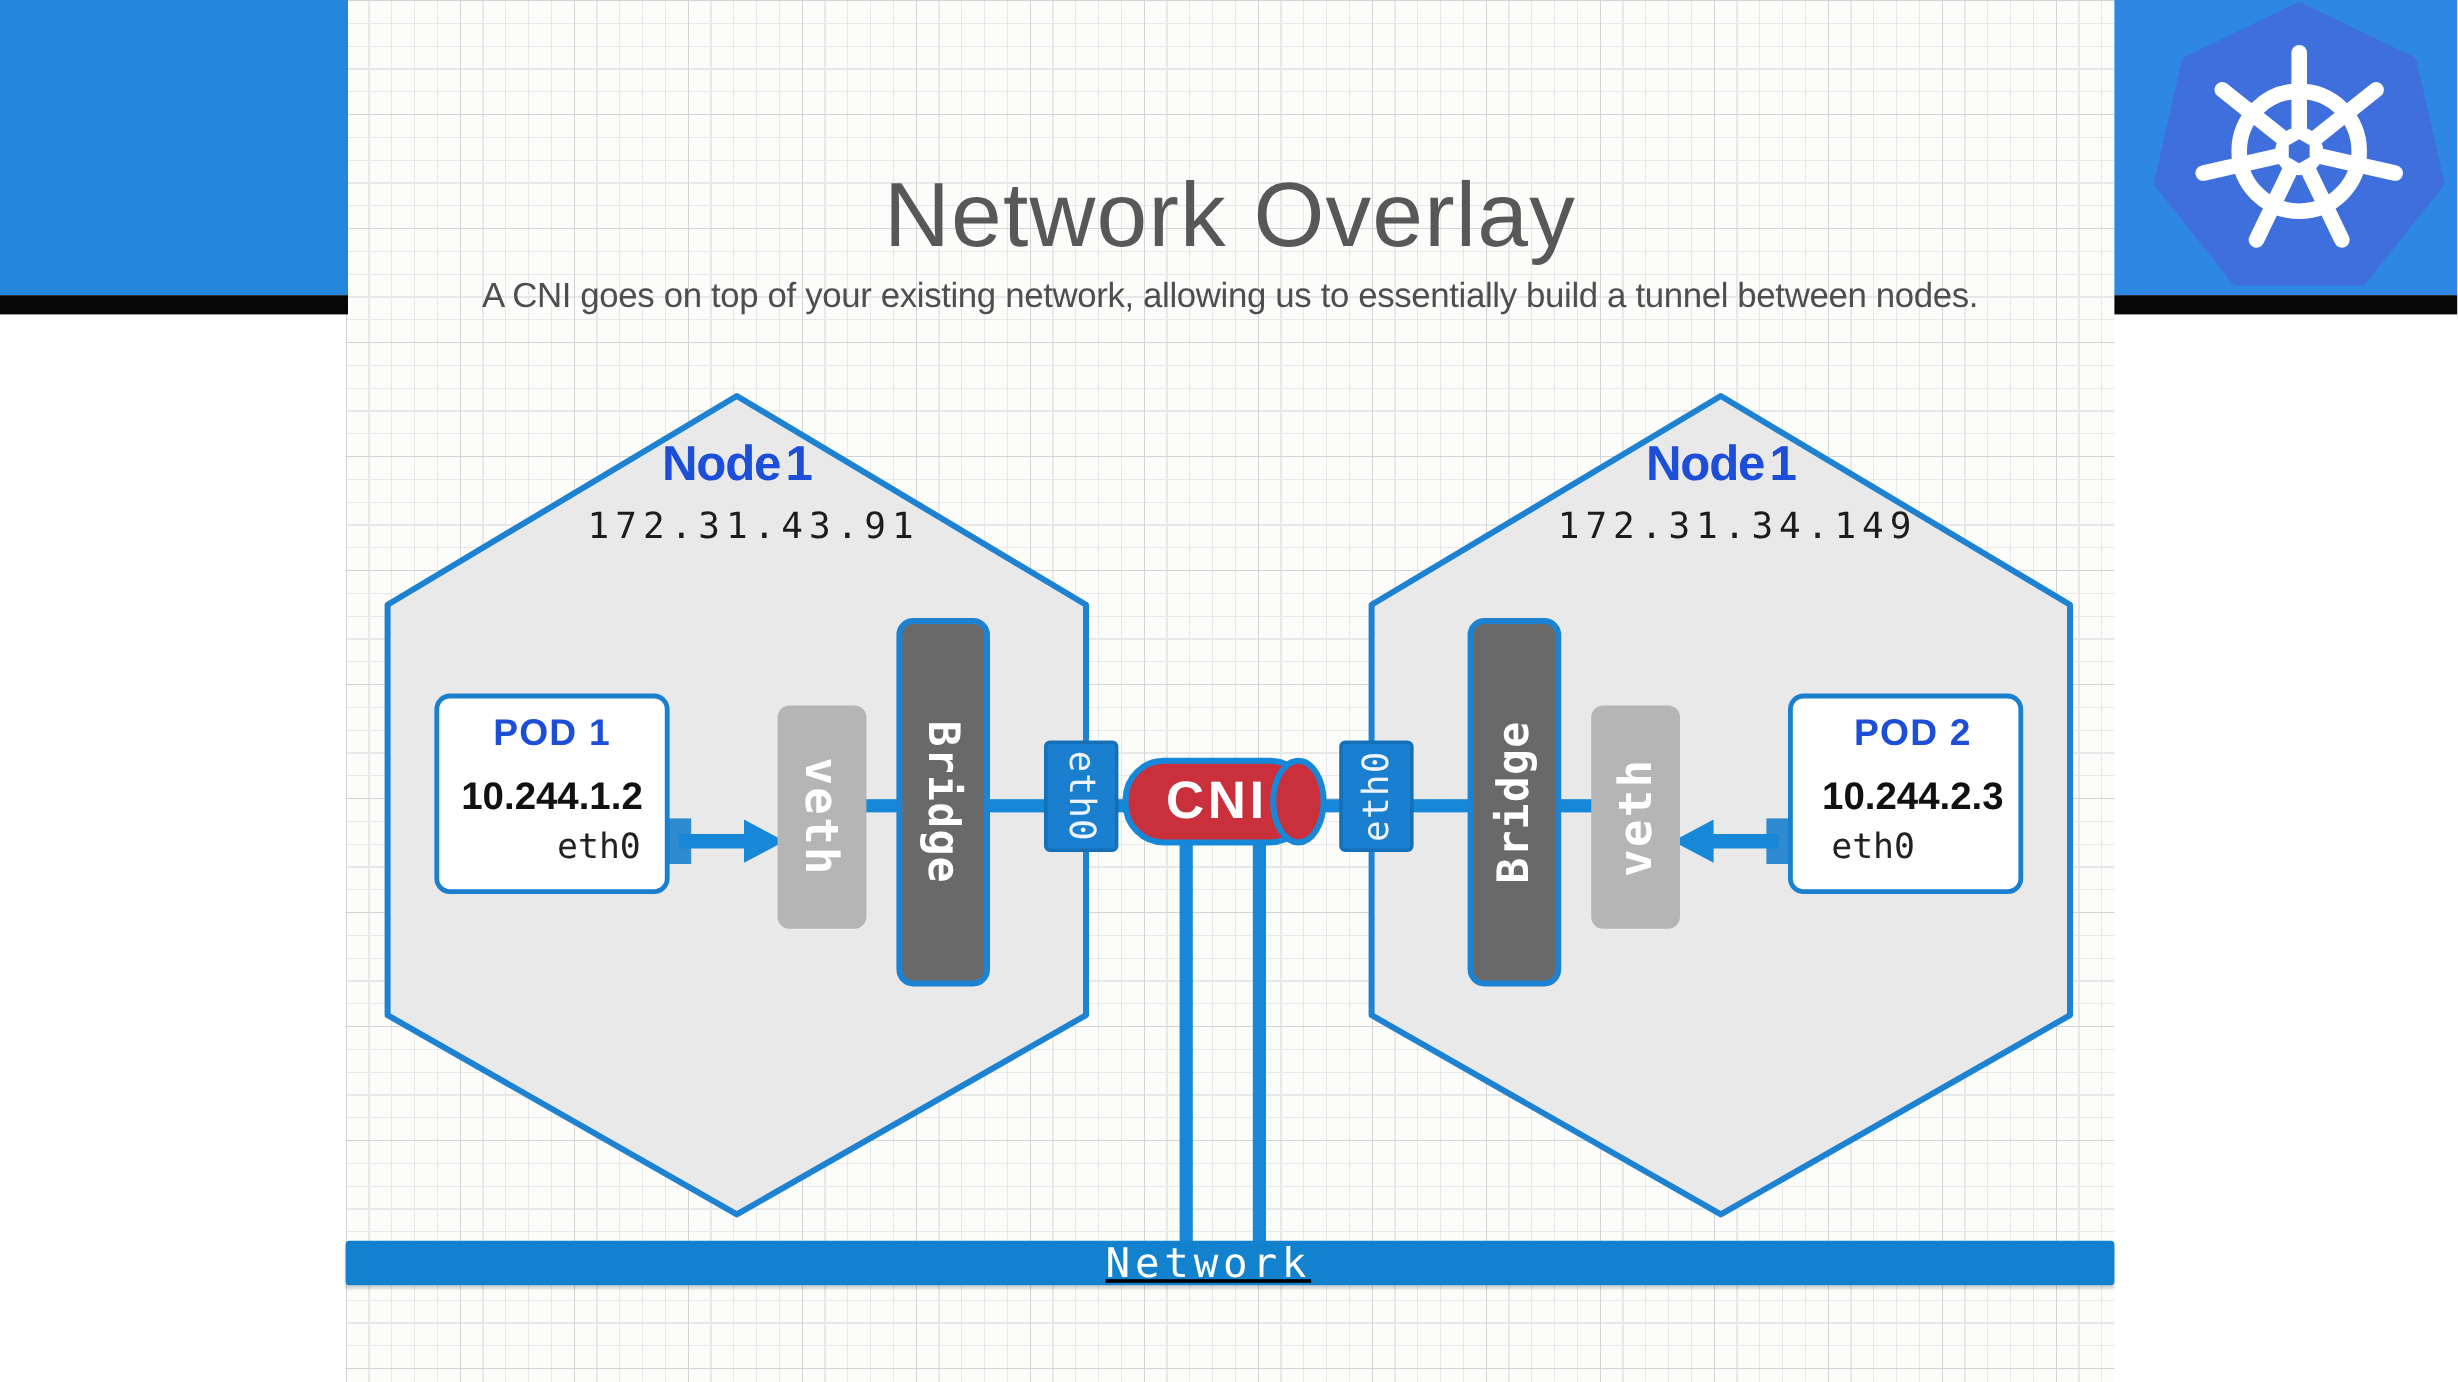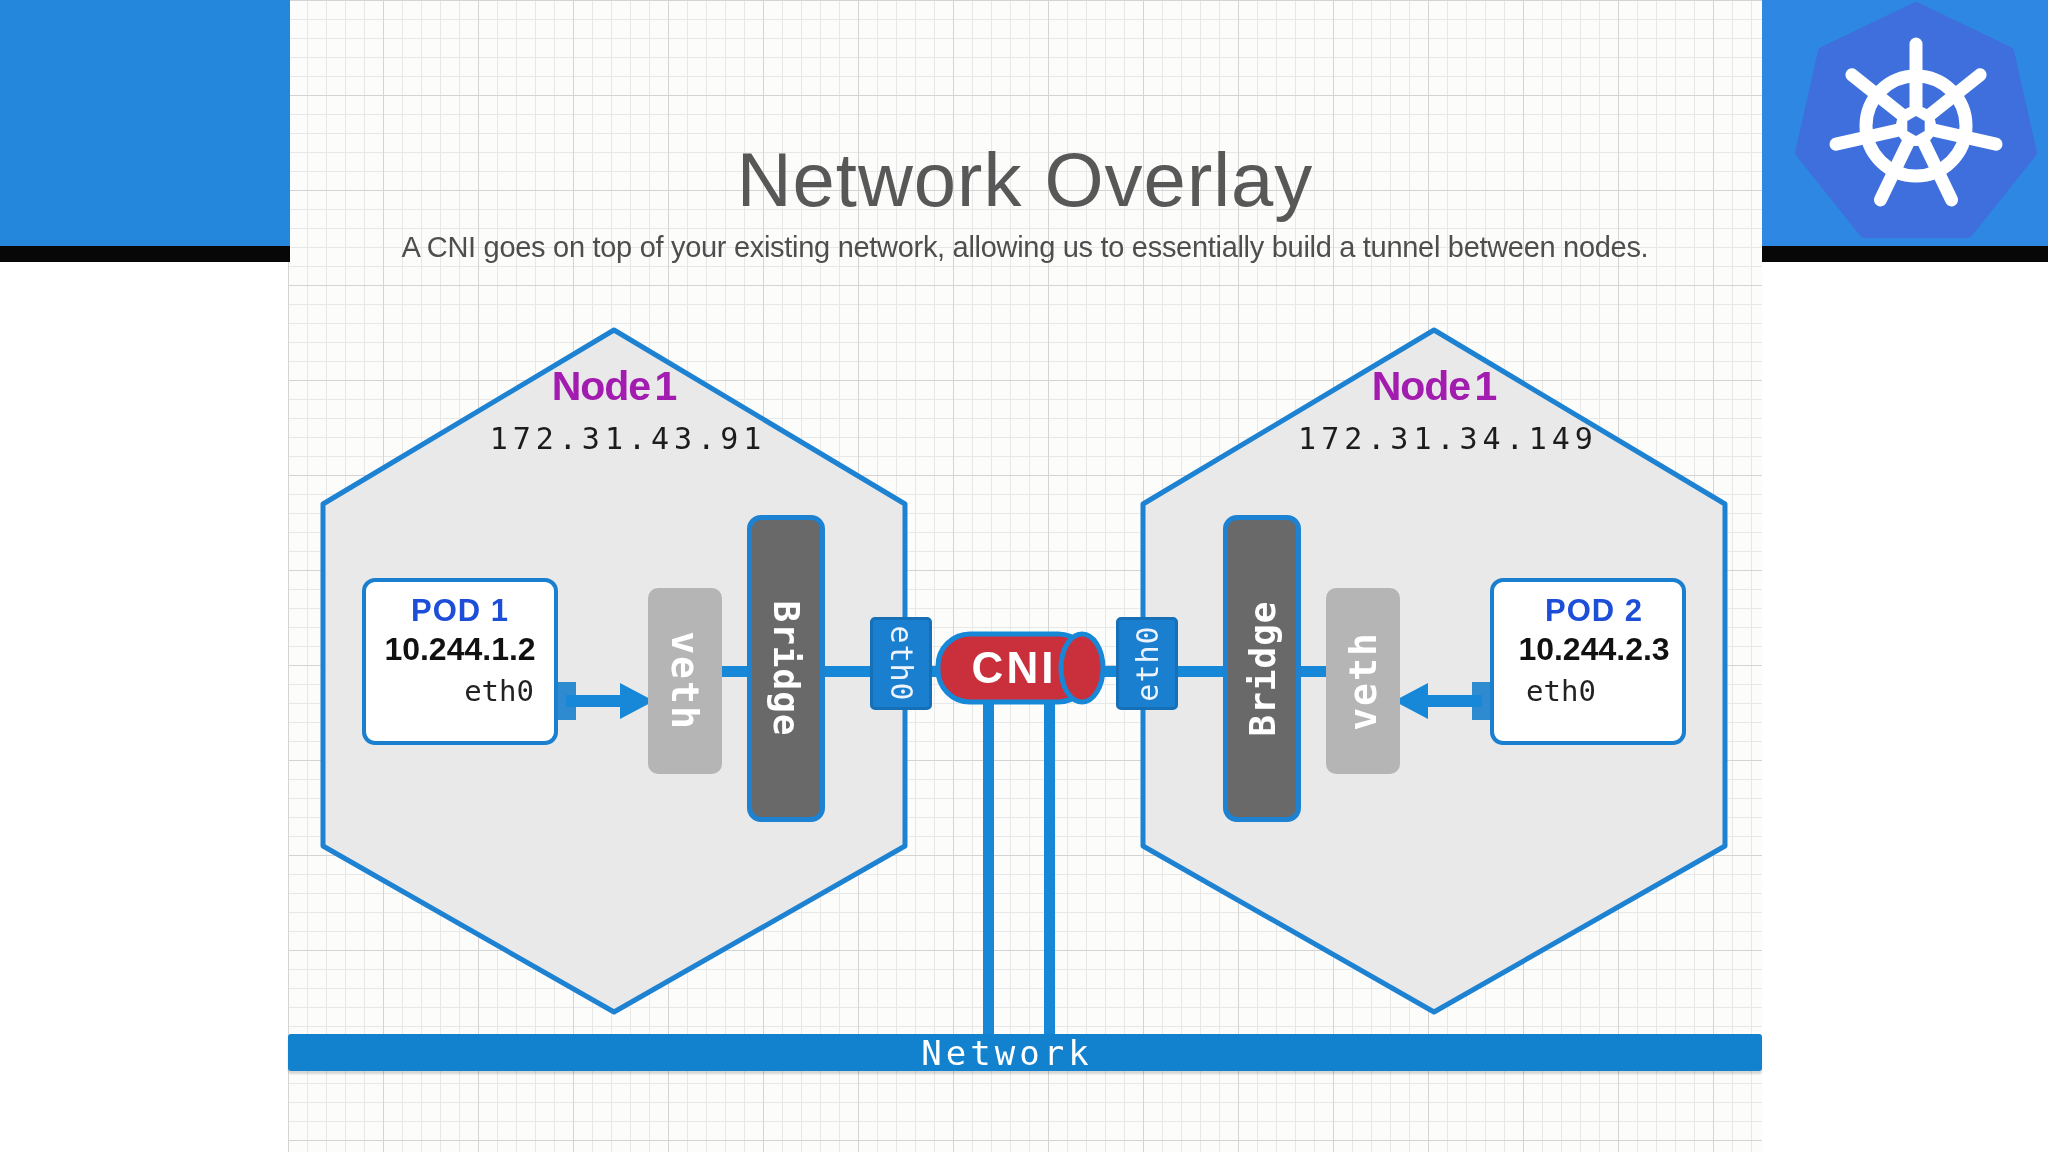--- a/index.html
+++ b/index.html
@@ -24,29 +24,29 @@
 
   svg.diagram{left:0;top:0;width:2048px;height:1152px;z-index:1;}
 
   .txt{z-index:3;}
   .title{left:288px;top:136px;width:1474px;text-align:center;
          font-size:76px;font-weight:400;color:#585858;letter-spacing:1px;}
   .subtitle{left:288px;top:231px;width:1474px;text-align:center;
          font-size:29px;color:#4e4e4e;letter-spacing:-0.3px;}
 
   .node-name{top:363px;width:320px;text-align:center;font-size:41px;font-weight:700;
-         color:#a21caf;letter-spacing:-1px;word-spacing:-6px;}
+         color:#1d4ed8;letter-spacing:-1px;word-spacing:-6px;}
   .node-ip{top:421px;width:420px;text-align:center;color:#1c1c1c;
          font-family:"DejaVu Sans Mono",monospace;font-size:30px;letter-spacing:5px;padding-left:14px;}
 
   .pod{top:578px;width:196px;height:167px;background:#fff;border:4px solid #1b7fd0;
        border-radius:13px;box-sizing:border-box;z-index:3;}
   .pod-name{margin-top:11px;text-align:center;font-size:31px;font-weight:700;
        color:#1d4ed8;letter-spacing:1px;}
-  .pod-ip{margin-top:2px;text-align:center;font-size:32px;font-weight:700;color:#111;}
+  .pod-ip{margin-top:16px;text-align:center;font-size:32px;font-weight:700;color:#111;}
   .pod-if{margin-top:6px;font-family:"DejaVu Sans Mono",monospace;font-size:29px;color:#222;}
   .pod-if.right{text-align:right;padding-right:20px;}
   .pod-if.left{text-align:left;padding-left:20px;}
 
   .vbox{display:flex;align-items:center;justify-content:center;z-index:3;}
   .vbox span{white-space:nowrap;color:#fff;}
   .rot90 span{transform:rotate(90deg);}
   .rot270 span{transform:rotate(-90deg);}
   .veth{top:588px;width:74px;height:186px;background:#b5b5b5;border-radius:10px;}
   .veth span{font-family:"DejaVu Sans Mono",monospace;font-weight:700;font-size:38px;letter-spacing:2px;}
@@ -55,21 +55,21 @@
   .bridge span{font-family:"DejaVu Sans Mono",monospace;font-weight:700;font-size:36px;letter-spacing:1px;}
   .ethbox{top:617px;width:62px;height:93px;background:#1b7fd0;border:3px solid #1670b8;
           border-radius:5px;box-sizing:border-box;}
   .ethbox span{font-family:"DejaVu Sans Mono",monospace;font-size:30px;letter-spacing:1px;color:#eef4fd;}
 
   .cni-label{left:938px;top:634px;width:152px;height:68px;display:flex;align-items:center;
        justify-content:center;font-size:44px;font-weight:700;color:#fff;letter-spacing:3px;z-index:3;}
 
   .netbar{left:288px;top:1034px;width:1474px;height:37px;background:#1282cf;border-radius:3px;
        display:flex;align-items:center;justify-content:center;z-index:3;
-       box-shadow:0 3px 2px rgba(0,0,0,0.15);}
+       box-shadow:0 3px 2px rgba(0,0,0,0.15);text-decoration:underline;}
   .netbar span{font-family:"DejaVu Sans Mono",monospace;font-size:34px;color:#fff;
        letter-spacing:4px;padding-right:36px;}
 </style>
 </head>
 <body>
 
 <div class="stage">
 
   <div class="abs slide"></div>
 

